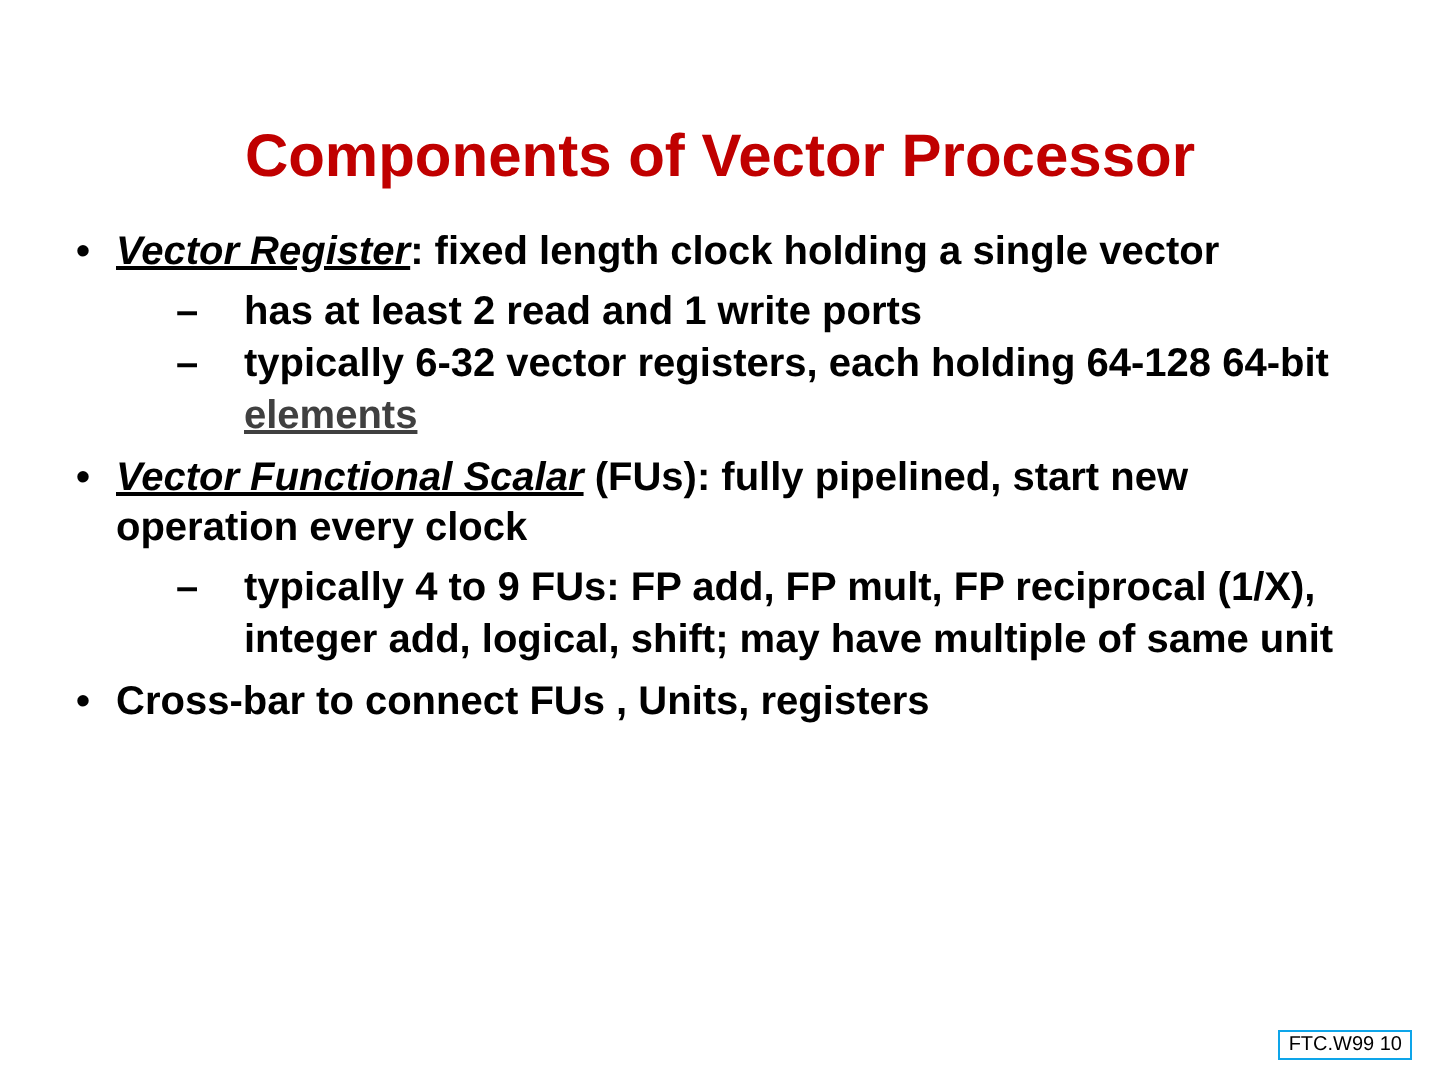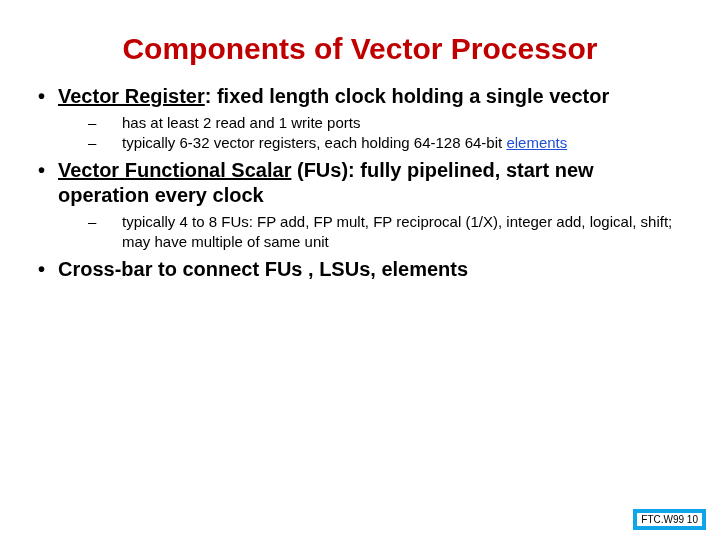--- a/index.html
+++ b/index.html
@@ -8,20 +8,21 @@
     width: 720px;
     height: 540px;
     font-family: Arial, Helvetica, sans-serif;
     background: #fff;
     color: #000;
     position: relative;
     box-sizing: border-box;
   }
   .slide {
     padding: 32px 36px 20px 36px;
+    margin-top: 30px;
   }
   .title {
     font-size: 30px;
     font-weight: bold;
     color: #c00000;
     text-align: center;
     margin-bottom: 18px;
   }
   ul.top {
     list-style: none;
@@ -44,42 +45,43 @@
     font-size: 20px;
   }
   ul.sub {
     list-style: none;
     padding: 0;
     margin: 4px 0 6px 30px;
   }
   ul.sub > li {
     position: relative;
     padding-left: 34px;
-    font-size: 15px;
-    font-weight: normal;
+    font-size: 20px;
+    font-weight: bold;
     line-height: 1.3;
   }
   ul.sub > li::before {
     content: "–";
     position: absolute;
     left: 0;
     top: 0;
   }
   .term {
+    font-style: italic;
     text-decoration: underline;
   }
   .term-i {
   }
-  .red-u { color: #1d4ed8; text-decoration: underline; }
+  .red-u { color: #404040; text-decoration: underline; }
   .footer {
     position: absolute;
     bottom: 10px;
     right: 14px;
     font-size: 10px;
-    border: 4px solid #0ea5e9;
+    border: 1px solid #0ea5e9;
     padding: 1px 4px;
     background: #fff;
     margin-left: 24px;
   }
 </style>
 </head>
 <body>
 
 <div class="slide">
   <div class="title">Components of Vector Processor</div>
@@ -92,24 +94,24 @@
         <li>has at least 2 read and 1 write ports</li>
         <li>
           <span>typically 6-32 vector registers, each holding 64-128 64-bit </span><span class="red-u">elements</span>
         </li>
       </ul>
     </li>
 
     <li>
       <span class="term">Vector Functional Scalar</span><span class="term-i"> (FUs)</span><span>: fully pipelined, start new operation every clock</span>
       <ul class="sub">
-        <li>typically 4 to 8 FUs: FP add, FP mult, FP reciprocal (1/X),    integer add, logical,  shift; may have multiple of same unit</li>
+        <li>typically 4 to 9 FUs: FP add, FP mult, FP reciprocal (1/X),    integer add, logical,  shift; may have multiple of same unit</li>
       </ul>
     </li>
 
 
 
-    <li>Cross-bar to connect FUs , LSUs, elements</li>
+    <li>Cross-bar to connect FUs , Units, registers</li>
 
   </ul>
 </div>
 
 <div class="footer">FTC.W99 10</div>
 
 </body></html>

